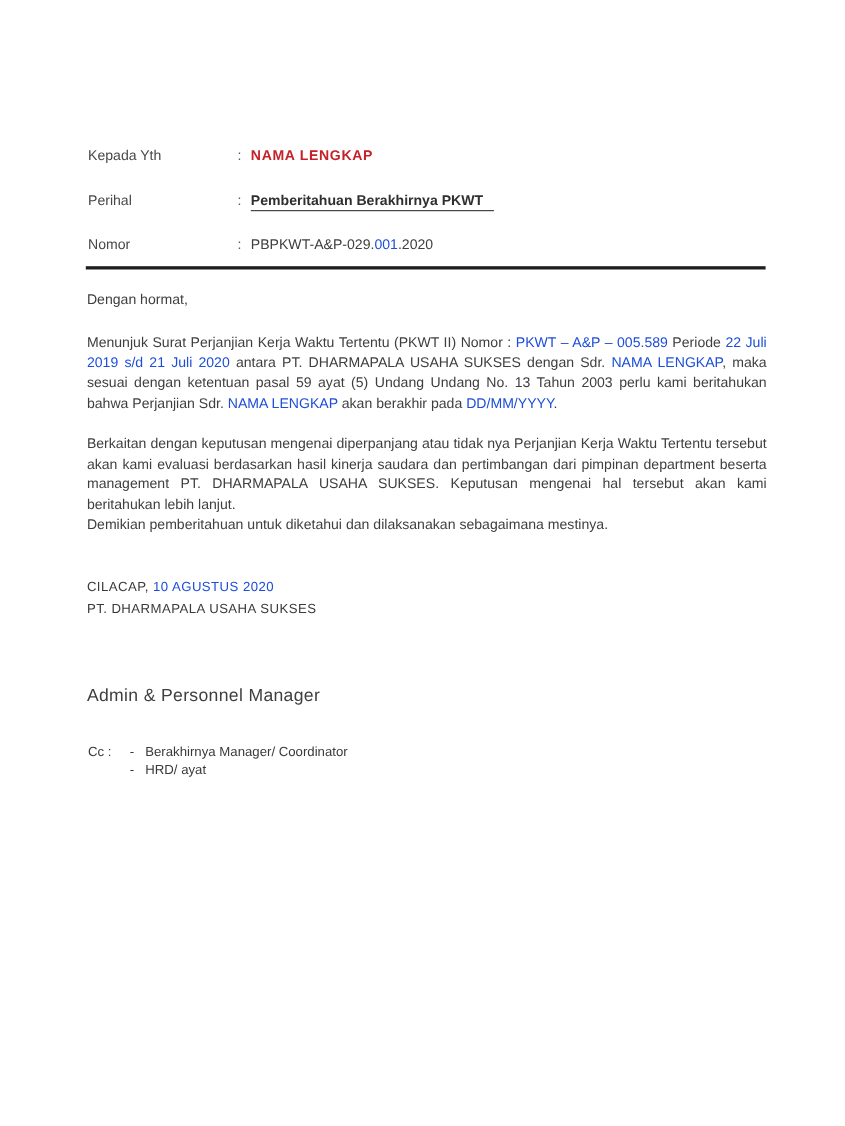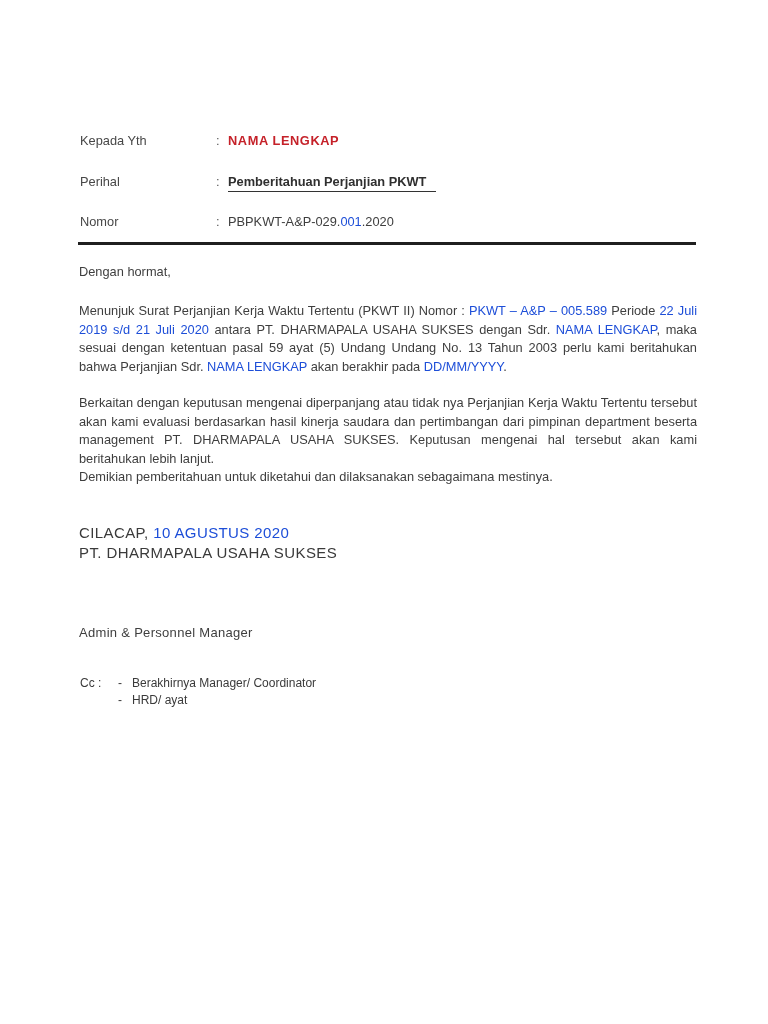--- a/index.html
+++ b/index.html
@@ -46,21 +46,21 @@
     background: #1f1f1f;
   }
   .bodytext {
     left: 79px;
     width: 618px;
     font-size: 12.8px;
     line-height: 18.6px;
     color: #3e3e3e;
   }
   .just { text-align: justify; }
-  .sig-line { font-size: 15px; letter-spacing: 0.4px; color: #3a3a3a; }
+  .sig-line { font-size: 12px; letter-spacing: 0.4px; color: #3a3a3a; }
   .cc-block {
     left: 80px;
     font-family: Liberation Sans, sans-serif;
     font-size: 12px;
     color: #3a3a3a;
     display: flex;
   }
   .cc-label { width: 38px; flex: 0 0 38px; }
   .cc-items { display: flex; flex-direction: column; gap: 3px; }
   .cc-item { display: flex; }
@@ -73,21 +73,21 @@
 
   <div class="abs meta-row" style="top:120px;">
     <span class="meta-label">Kepada Yth</span>
     <span class="meta-colon">:</span>
     <span class="meta-value red-bold">NAMA LENGKAP</span>
   </div>
 
   <div class="abs meta-row" style="top:161px;">
     <span class="meta-label">Perihal</span>
     <span class="meta-colon">:</span>
-    <span class="meta-value"><span class="subject">Pemberitahuan Perjanjian PKWT</span></span>
+    <span class="meta-value"><span class="subject">Pemberitahuan Berakhirnya PKWT</span></span>
   </div>
 
   <div class="abs meta-row" style="top:201px;">
     <span class="meta-label">Nomor</span>
     <span class="meta-colon">:</span>
     <span class="meta-value"><span>PBPKWT-A&amp;P-029.</span><span class="red">001</span><span>.2020</span></span>
   </div>
 
   <div class="abs rule"></div>
 
@@ -96,21 +96,21 @@
   <div class="abs bodytext just" style="top:289px;"><span>Menunjuk Surat Perjanjian Kerja Waktu Tertentu (PKWT II) Nomor : </span><span class="red">PKWT – A&amp;P – 005.589</span><span> Periode </span><span class="red">22 Juli 2019 s/d 21 Juli 2020</span><span> antara PT. DHARMAPALA USAHA SUKSES dengan Sdr. </span><span class="red">NAMA LENGKAP</span><span>, maka sesuai dengan ketentuan pasal 59 ayat (5) Undang Undang No. 13 Tahun 2003 perlu kami beritahukan bahwa Perjanjian Sdr. </span><span class="red">NAMA LENGKAP</span><span> akan berakhir pada </span><span class="red">DD/MM/YYYY</span><span>.</span></div>
 
   <div class="abs bodytext just" style="top:381px;">Berkaitan dengan keputusan mengenai diperpanjang atau tidak nya Perjanjian Kerja Waktu Tertentu tersebut akan kami evaluasi berdasarkan hasil kinerja saudara dan pertimbangan dari pimpinan department beserta management PT. DHARMAPALA USAHA SUKSES. Keputusan mengenai hal tersebut akan kami beritahukan lebih lanjut.</div>
 
   <div class="abs bodytext" style="top:455px;">Demikian pemberitahuan untuk diketahui dan dilaksanakan sebagaimana mestinya.</div>
 
   <div class="abs bodytext sig-line" style="top:511px;"><span>CILACAP, </span><span class="red">10 AGUSTUS 2020</span></div>
 
   <div class="abs bodytext sig-line" style="top:531px;">PT. DHARMAPALA USAHA SUKSES</div>
 
-  <div class="abs bodytext" style="top:611px; font-size:13px; letter-spacing:0.3px;">Admin &amp; Personnel Manager</div>
+  <div class="abs bodytext" style="top:611px; font-size:16px; letter-spacing:0.3px;">Admin &amp; Personnel Manager</div>
 
   <div class="abs cc-block" style="top:663px;">
     <span class="cc-label">Cc :</span>
     <span class="cc-items">
       <span class="cc-item">
         <span class="cc-dash">-</span>
         <span>Berakhirnya Manager/ Coordinator</span>
       </span>
       <span class="cc-item">
         <span class="cc-dash">-</span>

